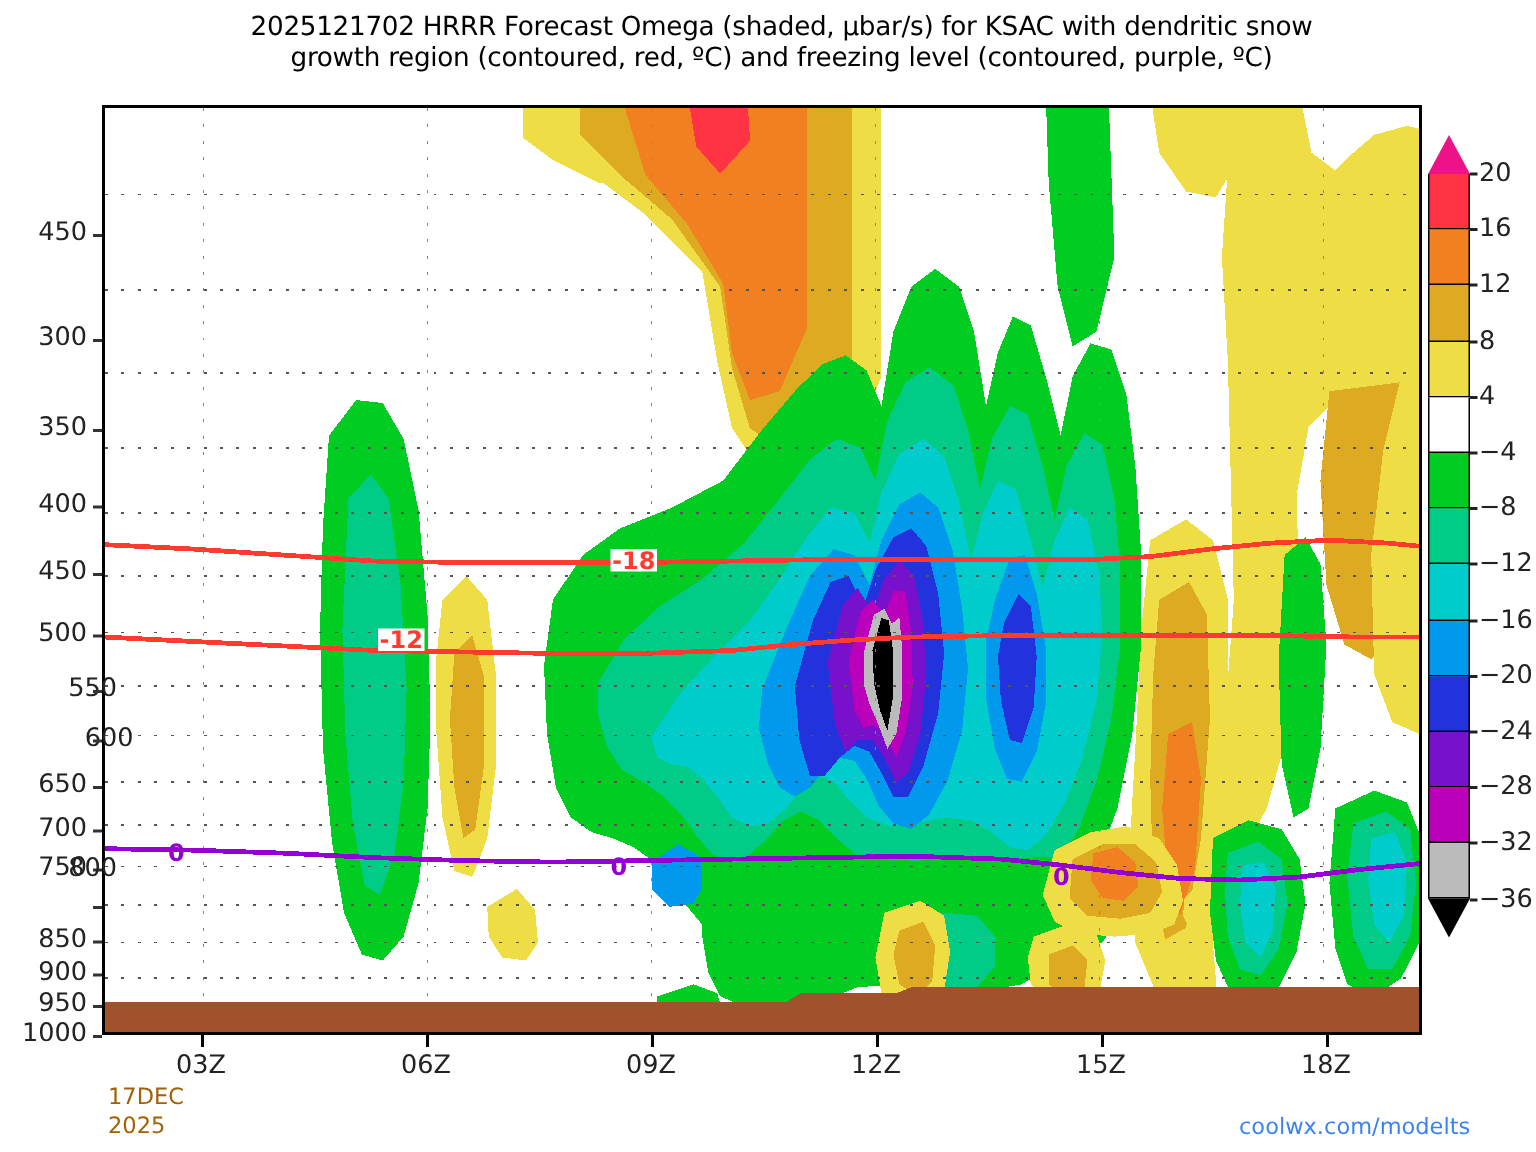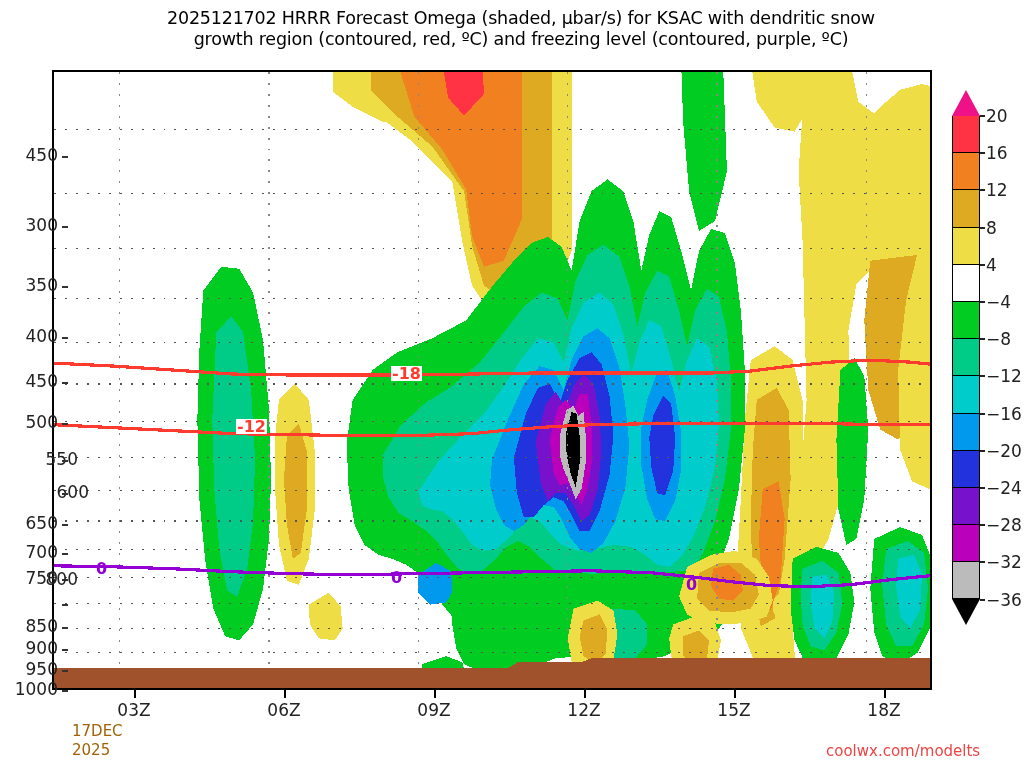--- a/index.html
+++ b/index.html
@@ -6,33 +6,33 @@
   body{width:1024px;height:768px;overflow:hidden;
        font-family:"DejaVu Sans","Liberation Sans",sans-serif;color:#000;}
   #root{position:relative;width:1024px;height:768px;}
 
   
   .title{position:absolute;left:0;top:8px;width:1024px;text-align:center;
          font-size:17.5px;line-height:21px;letter-spacing:-0.2px;color:#000;}
   .title .ln{display:block;white-space:nowrap;padding-left:18px;}
 
   
-  #plot{position:absolute;left:52px;top:70px;width:880px;height:620px;
+  #plot{position:absolute;left:68px;top:70px;width:880px;height:620px;
         background:#ffffff;border:2px solid #000;box-sizing:border-box;overflow:hidden;}
   #field{position:absolute;inset:0;}
   #field svg{display:block;width:100%;height:100%;}
 
   
   .ylab{position:absolute;right:1026px;text-align:right;width:70px;
         font-size:17px;line-height:17px;color:#222;white-space:nowrap;}
   .ytick{position:absolute;left:0;width:8px;height:1px;background:#333;}
   .xlab{position:absolute;text-align:center;font-size:17px;color:#222;white-space:nowrap;}
   .xtick{position:absolute;width:1px;height:8px;background:#000;}
   .datestack{position:absolute;font-size:15px;line-height:19px;color:#a16207;text-align:left;}
-  .credit{position:absolute;font-size:15px;color:#ef4444;white-space:nowrap;}
+  .credit{position:absolute;font-size:15px;color:#3b82f6;white-space:nowrap;}
 
   
   #cbar{position:absolute;left:952px;top:90px;width:28px;}
   .cb-cell{width:28px;border:1px solid #000;border-top:none;box-sizing:border-box;}
   .cb-cell:first-child{border-top:1px solid #000;}
   .cb-lab{position:absolute;left:34px;font-size:17px;line-height:17px;color:#222;
           white-space:nowrap;transform:translateY(-50%);}
 </style>
 </head>
 <body>

